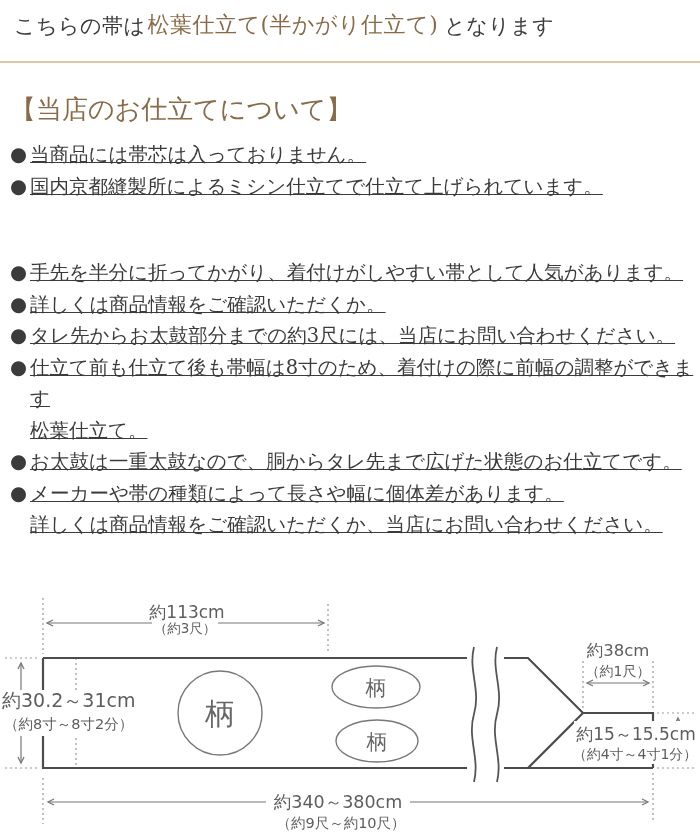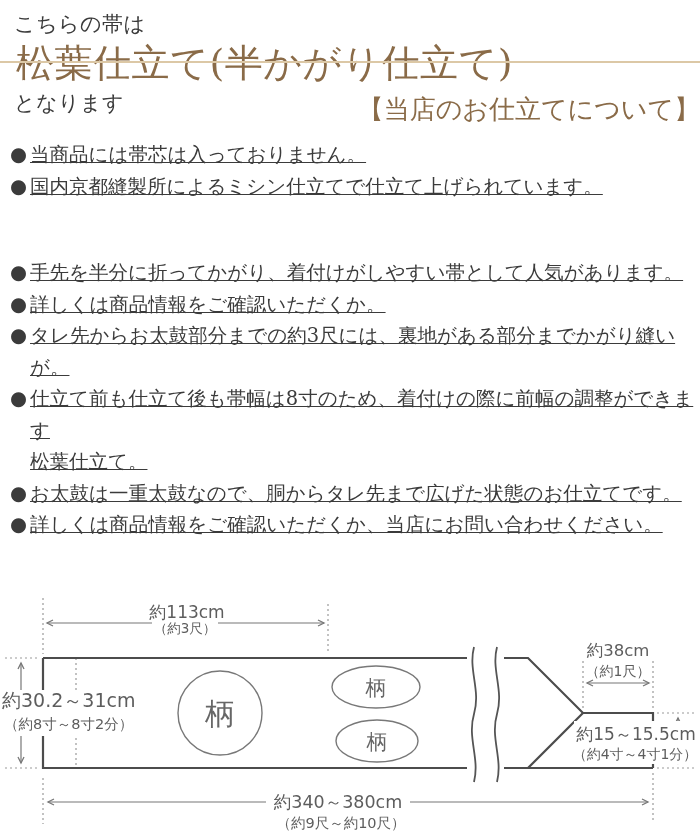--- a/index.html
+++ b/index.html
@@ -4,32 +4,32 @@
 <style>
   html,body{margin:0;padding:0;background:#ffffff;}
   body{
     width:700px;height:840px;position:relative;overflow:hidden;
     font-family:"DejaVu Serif","Liberation Serif",serif;
     color:#3b3b3b;
   }
   
   .header{
     position:absolute;top:10px;left:14px;right:0;
-    display:flex;align-items:flex-start;white-space:nowrap;flex-direction:column;
+    display:flex;align-items:flex-end;white-space:nowrap;
   }
   .h-small{font-size:21px;color:#3b3b3b;letter-spacing:.5px;}
-  .h-big{font-size:38px;color:#8a6b48;margin:0 6px 0 2px;letter-spacing:.5px;}
+  .h-big{font-size:22px;color:#8a6b48;margin:0 6px 0 2px;letter-spacing:.5px;}
   .divider{position:absolute;top:61px;left:0;width:700px;height:2px;background:#dcc8a6;}
   
   .sec{position:absolute;left:10px;right:0;}
   .sec-shop{top:92px;}
   .sec-matsuba{top:257px;}
   .sec h2{
     margin:0 0 13px 0;font-size:26px;font-weight:normal;
-    color:#8a6b48;letter-spacing:0;line-height:34px;text-align:right;
+    color:#8a6b48;letter-spacing:0;line-height:34px;
   }
   ul.bullets{list-style:none;margin:0;padding:0;}
   ul.bullets li{
     display:flex;font-size:19.5px;line-height:31.5px;color:#3b3b3b;
   }
   .marker{flex:0 0 20px;width:20px;color:#3b3b3b;}
   .btext{flex:1;}
   .bline{display:block;text-decoration:underline;}
   
   .diagram{position:absolute;top:590px;left:0;width:700px;height:250px;}
@@ -76,39 +76,40 @@
     </li>
     <li>
       <span class="marker">●</span>
       <span class="btext">
           <span class="bline">詳しくは商品情報をご確認いただくか。</span>
         </span>
     </li>
     <li>
       <span class="marker">●</span>
       <span class="btext">
-          <span class="bline">タレ先からお太鼓部分までの約3尺には、裏地がある部分までかがり縫いが。</span>
+          <span class="bline">タレ先からお太鼓部分までの約3尺には、当店にお問い合わせください。</span>
         </span>
     </li>
     <li>
       <span class="marker">●</span>
       <span class="btext">
         <span class="bline">仕立て前も仕立て後も帯幅は8寸のため、着付けの際に前幅の調整ができます</span>
         <span class="bline">松葉仕立て。</span>
       </span>
     </li>
     <li>
       <span class="marker">●</span>
       <span class="btext">
           <span class="bline">お太鼓は一重太鼓なので、胴からタレ先まで広げた状態のお仕立てです。</span>
         </span>
     </li>
     <li>
       <span class="marker">●</span>
       <span class="btext">
+        <span class="bline">メーカーや帯の種類によって長さや幅に個体差があります。</span>
         <span class="bline">詳しくは商品情報をご確認いただくか、当店にお問い合わせください。</span>
       </span>
     </li>
   </ul>
 </div>
 
 <svg class="diagram" viewBox="0 0 700 250">
   <defs>
     <marker id="arr" markerWidth="10" markerHeight="10" refX="7" refY="4" orient="auto-start-reverse" markerUnits="userSpaceOnUse">
       <path d="M1,1 L7,4 L1,7" fill="none" stroke="#777777" stroke-width="1.3"></path>

